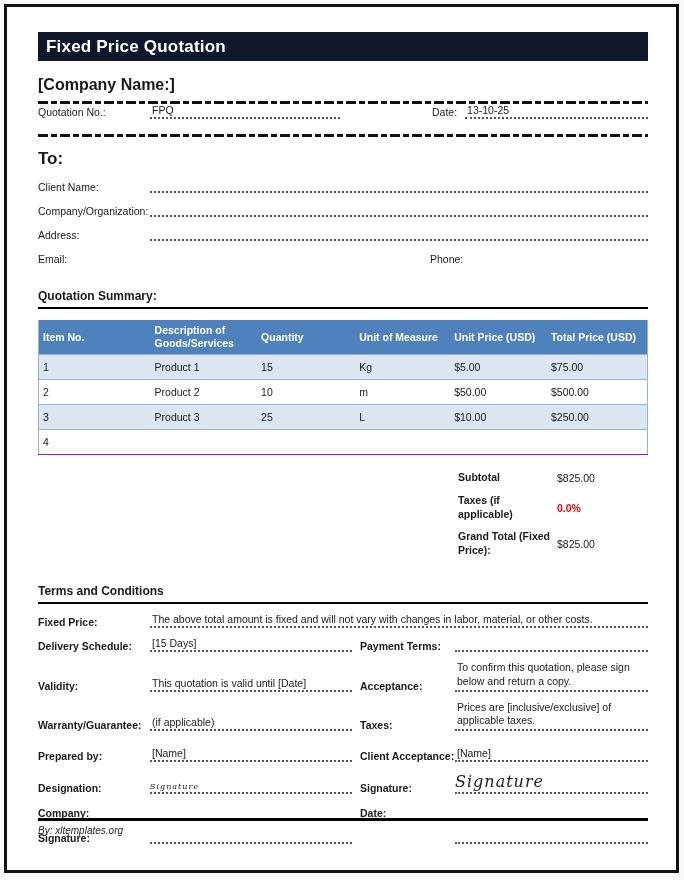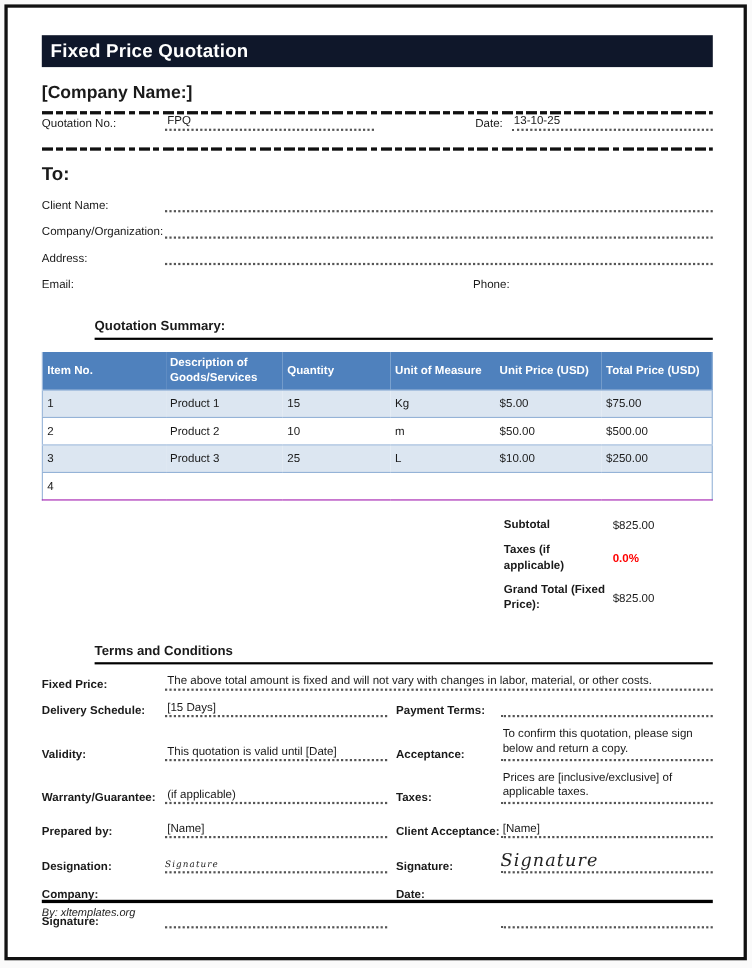--- a/index.html
+++ b/index.html
@@ -32,21 +32,21 @@
   .flex1 { flex: 1; }
   .field { border-bottom: 2px dotted #555; min-height: 15px; padding: 0 2px 1px 2px; }
   .blank { min-height: 15px; }
 
   .meta-row1 { margin-top: 0; align-items: center; }
   .meta-row2 { margin-top: 12px; }
   .to-label { margin-top: 12px; font-size: 17px; font-weight: bold; }
   .rec-row { margin-top: 9px; }
 
   .section-heading { margin-top: 24px; font-size: 12px; font-weight: bold;
-                     border-bottom: 2px solid #000; padding-bottom: 4px; margin-left: 48px; }
+                     border-bottom: 2px solid #000; padding-bottom: 4px; }
 
   table.quote { width: 100%; border-collapse: collapse; margin-top: 11px; font-size: 10.5px;
                 border-left: 1px solid #95B3D7; border-right: 1px solid #95B3D7; border-bottom: 1px solid #a21caf; }
   table.quote th { background: #4F81BD; color: #fff; font-weight: 600; text-align: left;
                    padding: 4px 4px; font-size: 10.5px; line-height: 1.25; height: 30px; vertical-align: middle; }
   table.quote td { padding: 0 4px; height: 25px; border-top: 1px solid #95B3D7; vertical-align: middle; }
   table.quote tr.alt td { background: #DCE6F1; }
 
   .totals { width: 190px; margin-left: auto; margin-top: 16px; font-size: 10.5px; }
   .totals .trow { display: flex; align-items: center; margin-bottom: 9px; }

